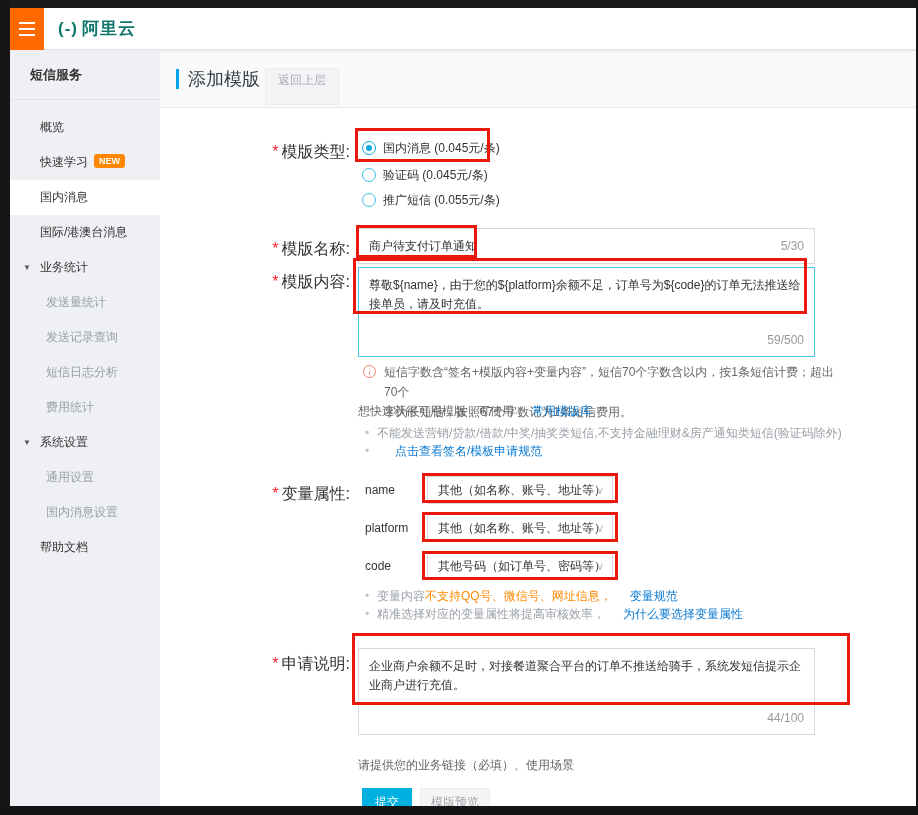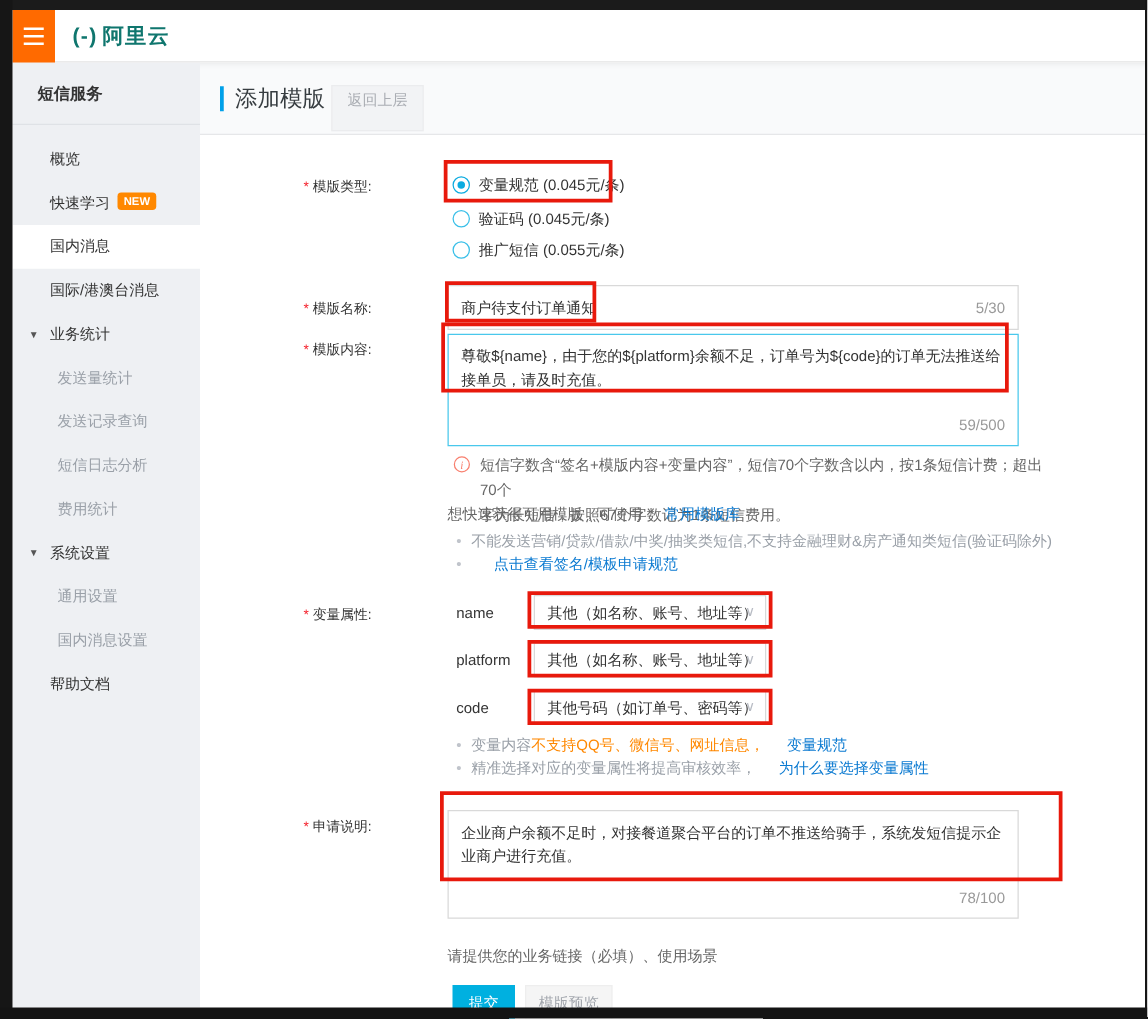--- a/index.html
+++ b/index.html
@@ -33,21 +33,21 @@
   .badge-new { display:inline-block; margin-left:6px; background:#ff8800; color:#fff; font-size:9px; font-weight:bold; line-height:14px; padding:0 5px; border-radius:3px; vertical-align:2px; }
 
   
   .main { position:absolute; top:50px; left:160px; width:756px; height:756px; background:#fff; z-index:4; }
   .titlebar { position:relative; height:58px; background:#f9fafb; border-bottom:1px solid #e6e7e9; box-shadow: inset 0 6px 6px -6px rgba(0,0,0,0.10); }
   .title-accent { position:absolute; left:16px; top:19px; width:3px; height:20px; background:#00a0e9; }
   .page-title { position:absolute; left:28px; top:17px; font-size:18px; color:#373d41; }
   .back-btn { position:absolute; left:105px; top:18px; height:37px; line-height:23px; padding:0 12px; background:#f2f3f5; color:#aaadb3; font-size:12px; border:1px solid #ebecee; cursor:pointer; }
 
   
-  .flabel { position:absolute; left:30px; width:160px; text-align:center; font-size:11px; color:#333; }
+  .flabel { position:absolute; left:30px; width:160px; text-align:right; font-size:16px; color:#333; }
   .req { color:#f5222d; margin-right:3px; }
 
   
   .radio-row { position:absolute; left:202px; height:20px; line-height:20px; font-size:12px; color:#333; cursor:pointer; white-space:nowrap; }
   .radio { display:inline-block; width:14px; height:14px; border:1px solid #39bfe8; border-radius:50%; background:#fff; vertical-align:-3px; margin-right:7px; position:relative; }
   .radio.on { border-color:#0babe0; }
   .radio.on::after { content:""; position:absolute; left:3px; top:3px; width:6px; height:6px; border-radius:50%; background:#0babe0; }
 
   
   .text-input { position:absolute; left:198px; width:457px; height:36px; border:1px solid #d9d9d9; background:#fff; font-size:12px; color:#333; line-height:34px; padding:0 25px 0 10px; }
@@ -112,21 +112,21 @@
   </div>
 
   <div class="main">
     <div class="titlebar">
       <div class="title-accent"></div>
       <div class="page-title">添加模版</div>
       <div class="back-btn">返回上层</div>
     </div>
 
     <div class="flabel" style="top:92px;"><span class="req">*</span><span>模版类型:</span></div>
-    <div class="radio-row" style="top:88px;"><span class="radio on"></span><span>变量规范 (0.045元/条)</span></div>
+    <div class="radio-row" style="top:88px;"><span class="radio on"></span><span>国内消息 (0.045元/条)</span></div>
     <div class="radio-row" style="top:115px;"><span class="radio"></span><span>验证码 (0.045元/条)</span></div>
     <div class="radio-row" style="top:140px;"><span class="radio"></span><span>推广短信 (0.055元/条)</span></div>
 
     <div class="flabel" style="top:189px;"><span class="req">*</span><span>模版名称:</span></div>
     <div class="text-input" style="top:178px;">
       <span>商户待支付订单通知</span>
       <span class="counter">5/30</span>
     </div>
 
     <div class="flabel" style="top:222px;"><span class="req">*</span><span>模版内容:</span></div>
@@ -154,21 +154,21 @@
     <div class="dropdown" style="top:502px;"><span>其他号码（如订单号、密码等）</span><span class="chev">∨</span></div>
 
     <ul class="bullets" style="top:537px;">
       <li><span>变量内容</span><span class="warn">不支持QQ号、微信号、网址信息，</span><a class="link">变量规范</a></li>
       <li><span>精准选择对应的变量属性将提高审核效率，</span><a class="link">为什么要选择变量属性</a></li>
     </ul>
 
     <div class="flabel" style="top:604px;"><span class="req">*</span><span>申请说明:</span></div>
     <div class="textarea" style="top:598px; height:87px;">
       <span>企业商户余额不足时，对接餐道聚合平台的订单不推送给骑手，系统发短信提示企业商户进行充值。</span>
-      <span class="counter">78/100</span>
+      <span class="counter">44/100</span>
     </div>
 
     <div class="footer-hint" style="top:707px;">请提供您的业务链接（必填）、使用场景</div>
 
     <button class="btn-submit" style="top:738px;">提交</button>
     <button class="btn-preview" style="top:738px;">模版预览</button>
   </div>
 
   <div class="anno" style="left:355px; top:128px; width:135px; height:34px;"></div>
   <div class="anno" style="left:356px; top:225px; width:121px; height:33px;"></div>

